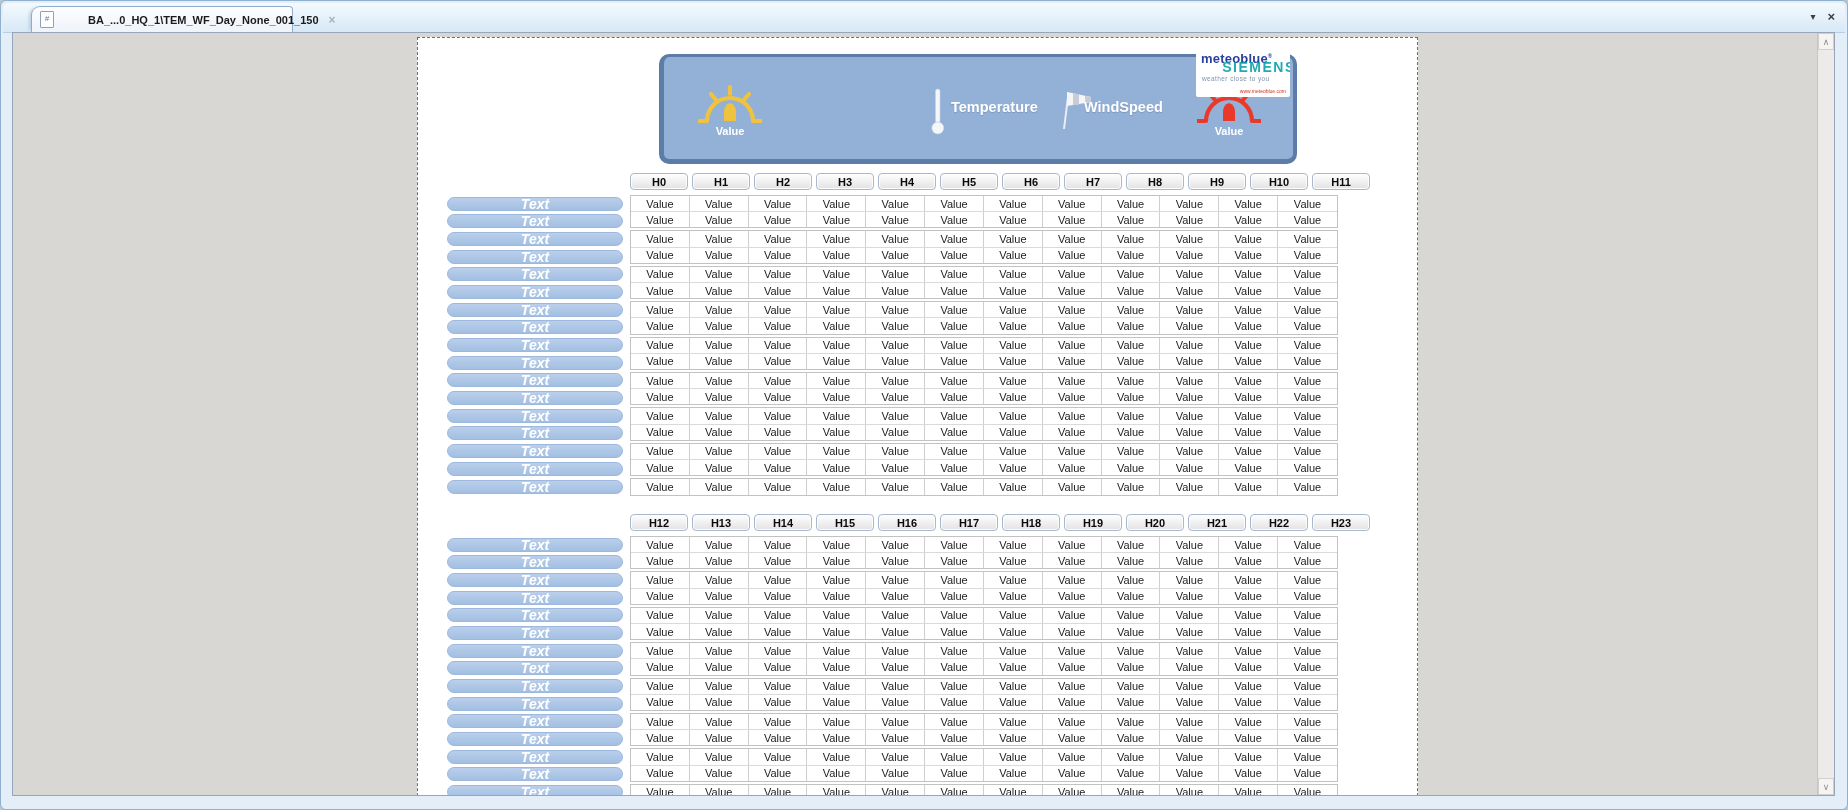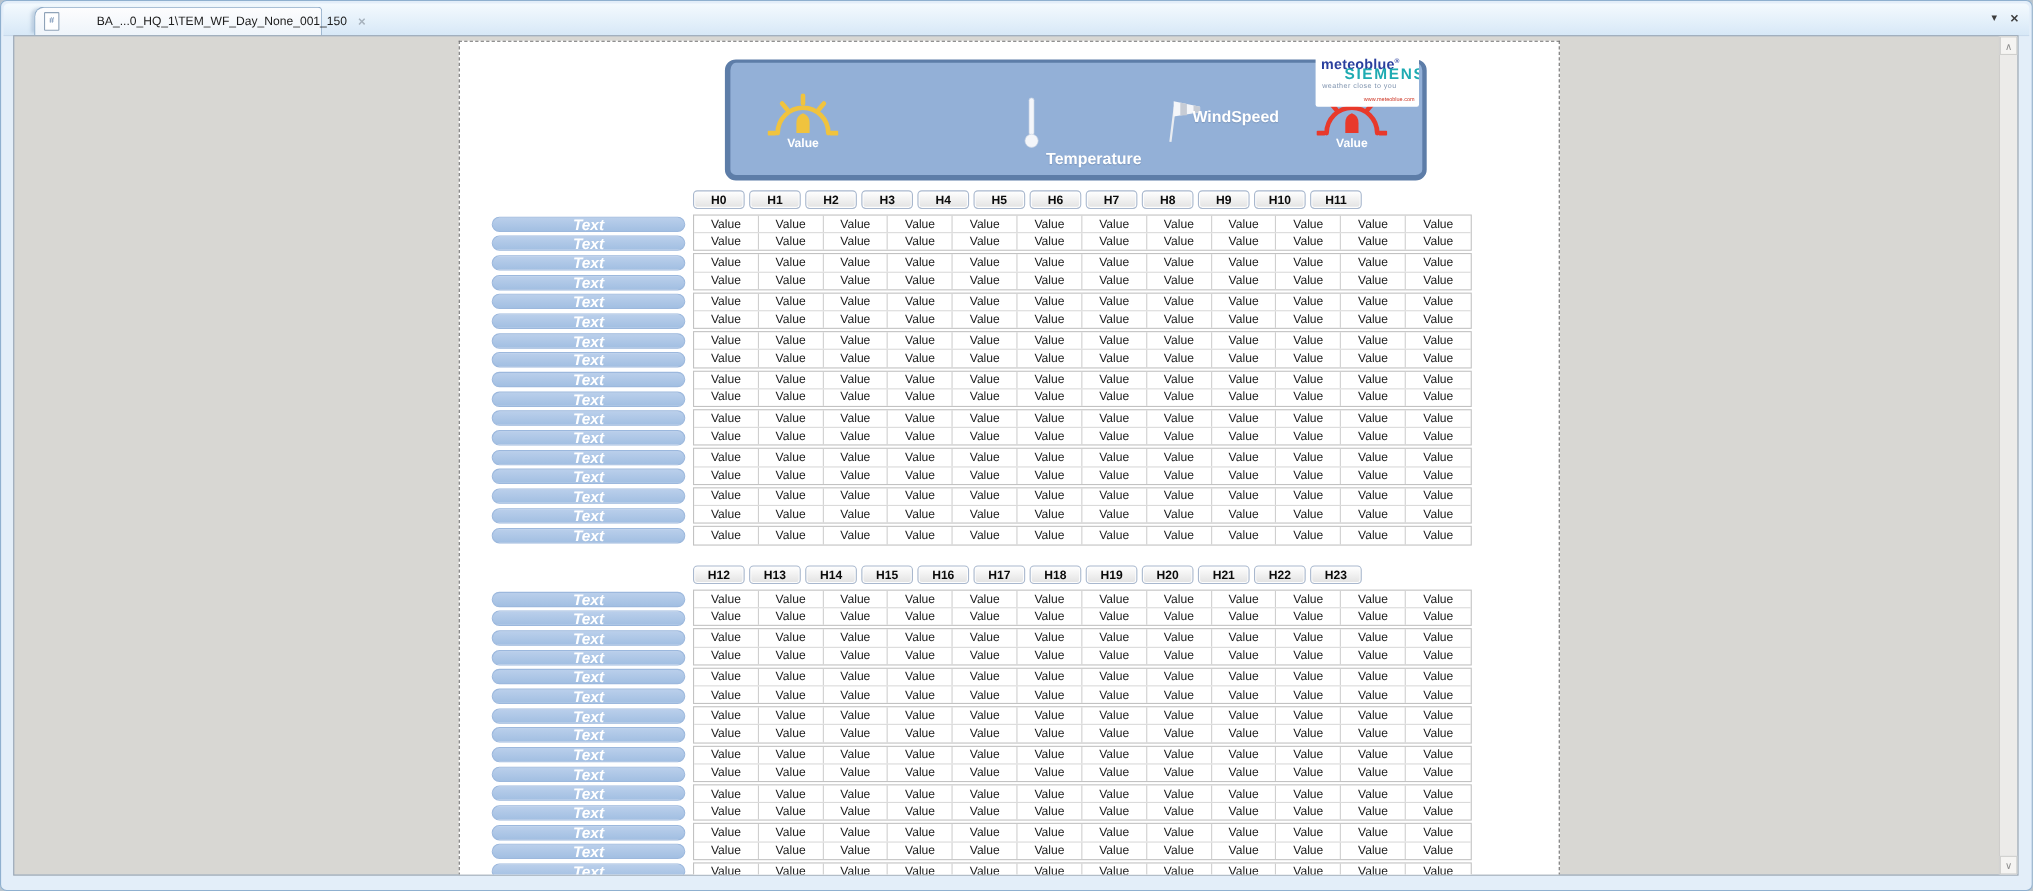--- a/index.html
+++ b/index.html
@@ -5,21 +5,21 @@
   html,body{margin:0;padding:0;background:#b8c4ce;font-family:"Liberation Sans",sans-serif;}
   .window{position:relative;width:1848px;height:810px;background:#e3eef9;border:1px solid #8fb0cf;border-radius:6px;box-sizing:border-box;overflow:hidden;}
   
   .tabbar{position:absolute;left:2px;top:2px;right:2px;height:29px;
     background:linear-gradient(#f4fafe,#d7e8f7);border-bottom:1px solid #b9cee3;border-radius:5px 5px 0 0;}
   .tab{position:absolute;left:28px;top:3px;width:262px;height:26px;
     background:linear-gradient(#fdfdfe,#eef4fa);border:1px solid #91adc9;border-bottom:none;
     border-radius:9px 4px 0 0;display:flex;align-items:center;padding:0 8px;box-sizing:border-box;box-shadow:-4px 0 3px -2px rgba(120,150,180,.35);}
   .tab-doc-icon{width:12px;height:15px;background:#fff;border:1px solid #8fa3b8;border-radius:1px;
     font-size:8px;line-height:14px;text-align:center;color:#5a7ca6;margin-right:6px;flex:0 0 auto;}
-  .tab-title{font-size:11px;font-weight:normal;color:#1b1b1b;white-space:nowrap;padding-left:28px;}
+  .tab-title{font-size:11px;font-weight:bold;color:#1b1b1b;white-space:nowrap;padding-left:28px;}
   .tab-close{margin-left:10px;color:#a7b2bd;font-size:12px;font-weight:bold;line-height:1;cursor:default;}
   .win-controls{position:absolute;right:10px;top:7px;display:flex;gap:12px;align-items:center;color:#3c3c3c;}
   .win-menu{font-size:10px;line-height:1;}
   .win-close{font-size:13px;font-weight:bold;line-height:1;}
   
   .content{position:absolute;left:11px;top:31px;width:1823px;height:764px;background:#d8d7d3;
     border:1px solid #96a6b8;box-sizing:border-box;overflow:hidden;}
   .vscroll{position:absolute;right:0;top:0;bottom:0;width:17px;background:#ecebe9;border-left:1px solid #c6c6c4;box-sizing:border-box;}
   .sbtn{position:absolute;left:0;width:16px;height:17px;background:#f5f4f2;border:1px solid #cfcfcd;box-sizing:border-box;
     color:#8f8f8f;font-size:9px;display:flex;align-items:center;justify-content:center;}
@@ -40,21 +40,21 @@
   .logo-brand{position:absolute;left:5px;top:1px;font-size:13px;font-weight:bold;color:#2a3f9e;letter-spacing:0.2px;}
   .logo-reg{font-size:6px;vertical-align:super;}
   .logo-siemens{position:absolute;left:16px;top:9px;width:100%;text-align:center;font-size:14px;font-weight:bold;
     color:#00a0a8;letter-spacing:1.5px;opacity:.88;}
   .logo-tagline{position:absolute;left:6px;top:25px;font-size:6.5px;color:#7f93ae;letter-spacing:.4px;}
   .logo-url{position:absolute;right:4px;bottom:3px;font-size:5px;color:#cc3322;}
   
   .htable{position:absolute;left:29px;}
   .htable.t1{top:135px;} .htable.t2{top:476px;}
   .hdr-row{position:absolute;left:183px;top:0;display:flex;gap:4px;}
-  .hcell{width:47px;height:17px;box-sizing:border-box;border:1px solid #a9b8ce;border-radius:4px;
+  .hcell{width:58px;height:17px;box-sizing:border-box;border:1px solid #a9b8ce;border-radius:4px;
     background:linear-gradient(#ffffff,#e2e2e2);box-shadow:inset 0 0 0 1px #fdfdfd;
     font-size:11px;font-weight:bold;color:#0a0a0a;display:flex;align-items:center;justify-content:center;}
   .pill-col{position:absolute;left:0;top:23.5px;width:176px;}
   .pill{height:14px;margin-bottom:3.7px;border-radius:7px;border:1px solid #9cb8dd;box-sizing:border-box;
     background:linear-gradient(#bacfeb,#a2bfe2);color:#fff;font-size:14px;font-weight:bold;font-style:italic;
     display:flex;align-items:center;justify-content:center;}
   .tbody{position:absolute;left:183px;top:22px;width:708px;}
   .pair{height:33.4px;margin-bottom:2px;border:1px solid #c2c2c2;box-sizing:border-box;display:flex;flex-direction:column;background:#fff;}
   .pair.single{height:17.4px;}
   .row{flex:1;display:flex;}
@@ -98,21 +98,21 @@
             </g>
             <path d="M26 38 L26 29 Q26 22 32 20 Q38 22 38 29 L38 38 Z" fill="#f0c33e"></path>
           </svg>
           <span class="sun-label">Value</span>
         </div>
 
         <svg class="therm" width="16" height="48" viewBox="0 0 16 48">
           <rect x="5.5" y="2" width="4.5" height="34" rx="2.2" fill="#f4f6fa" stroke="#c9d4e4" stroke-width="0.6"></rect>
           <circle cx="7.8" cy="41" r="6" fill="#f4f6fa" stroke="#c9d4e4" stroke-width="0.6"></circle>
         </svg>
-        <span class="panel-label" style="left:287px;margin-top:38px;">Temperature</span>
+        <span class="panel-label" style="left:287px;">Temperature</span>
 
         <svg class="wsock" width="40" height="46" viewBox="0 0 40 46">
           <line x1="7" y1="44" x2="11" y2="12" stroke="#e9ecf1" stroke-width="2"></line>
           <polygon points="10,7 34,12 34,17 10,21" fill="#f4f6fa"></polygon>
           <polygon points="16,8.2 22,9.5 22,19.8 16,20" fill="#c7ccd5"></polygon>
           <polygon points="28,10.7 34,12 34,17 28,18.2" fill="#c7ccd5"></polygon>
         </svg>
         <span class="panel-label" style="left:420px;">WindSpeed</span>
 
         <div class="sun-group" style="left:527px;top:26px;">

